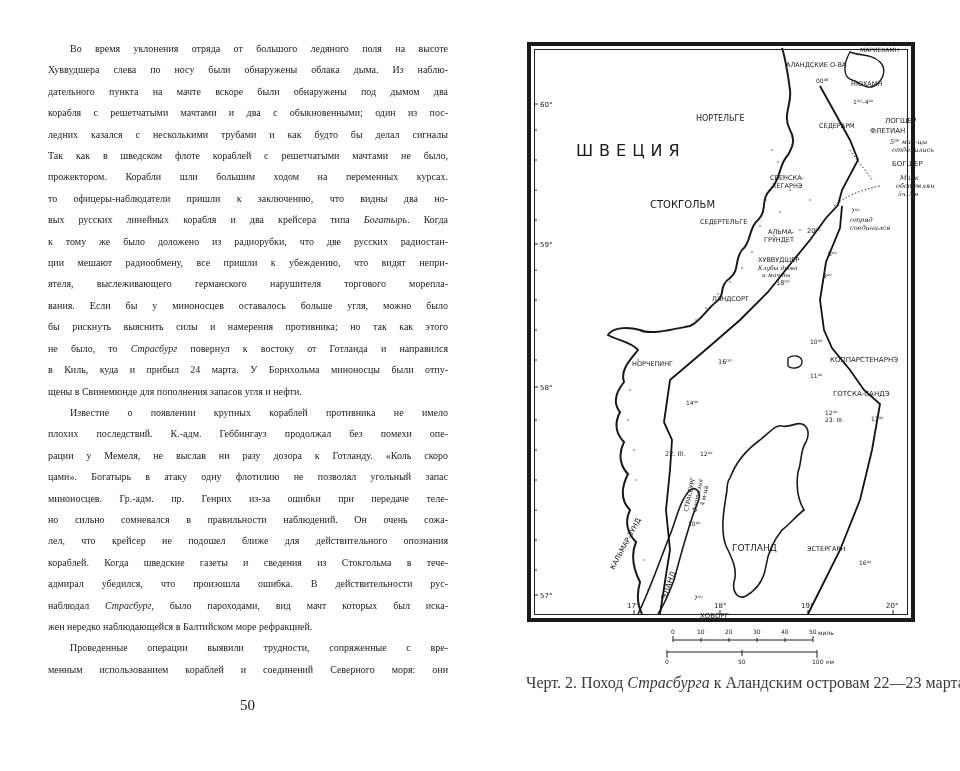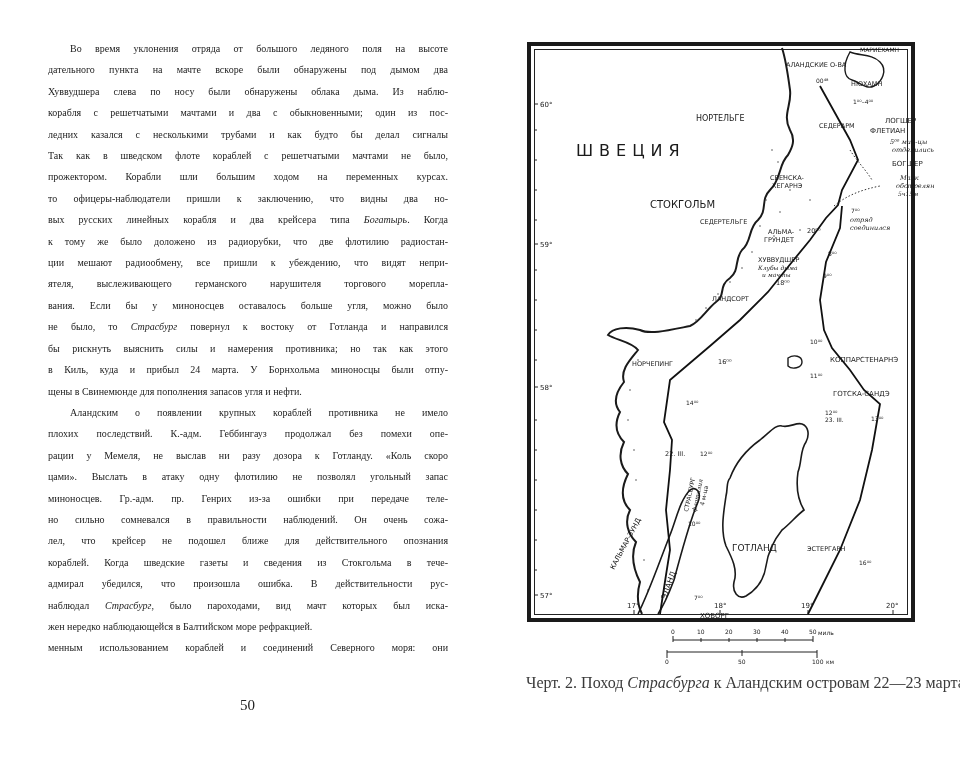--- a/index.html
+++ b/index.html
@@ -37,51 +37,52 @@
   }
   .caption i { font-style:italic; }
 </style>
 </head>
 <body>
 
 <div class="page-left">
   <div id="paragraphs">
       <p class="para">
         <span class="ln indent">Во время уклонения отряда от большого ледяного поля на высоте</span>
+        <span class="ln">Хуввудшера слева по носу были обнаружены облака дыма. Из наблю-</span>
         <span class="ln">дательного пункта на мачте вскоре были обнаружены под дымом два</span>
-        <span class="ln">Хуввудшера слева по носу были обнаружены облака дыма. Из наблю-</span>
         <span class="ln">корабля с решетчатыми мачтами и два с обыкновенными; один из пос-</span>
         <span class="ln">ледних казался с несколькими трубами и как будто бы делал сигналы</span>
         <span class="ln">Так как в шведском флоте кораблей с решетчатыми мачтами не было,</span>
         <span class="ln">прожектором. Корабли шли большим ходом на переменных курсах.</span>
         <span class="ln">то офицеры-наблюдатели пришли к заключению, что видны два но-</span>
         <span class="ln">вых русских линейных корабля и два крейсера типа <i>Богатырь</i>. Когда</span>
-        <span class="ln">к тому же было доложено из радиорубки, что две флотилию радиостан-</span>
+        <span class="ln">к тому же было доложено из радиорубки, что две русских радиостан-</span>
         <span class="ln">ции мешают радиообмену, все пришли к убеждению, что видят непри-</span>
         <span class="ln">ятеля, выслеживающего германского нарушителя торгового морепла-</span>
         <span class="ln">вания. Если бы у миноносцев оставалось больше угля, можно было</span>
+        <span class="ln">бы рискнуть выяснить силы и намерения противника; но так как этого</span>
         <span class="ln">не было, то <i>Страсбург</i> повернул к востоку от Готланда и направился</span>
-        <span class="ln">бы рискнуть выяснить силы и намерения противника; но так как этого</span>
         <span class="ln">в Киль, куда и прибыл 24 марта. У Борнхольма миноносцы были отпу-</span>
         <span class="ln last">щены в Свинемюнде для пополнения запасов угля и нефти.</span>
       </p>
       <p class="para">
-        <span class="ln indent">Аландским о появлении крупных кораблей противника не имело</span>
+        <span class="ln indent">Известие о появлении крупных кораблей противника не имело</span>
         <span class="ln">плохих последствий. К.-адм. Геббингауз продолжал без помехи опе-</span>
         <span class="ln">рации у Мемеля, не выслав ни разу дозора к Готланду. «Коль скоро</span>
-        <span class="ln">цами». Выслать в атаку одну флотилию не позволял угольный запас</span>
+        <span class="ln">цами». Богатырь в атаку одну флотилию не позволял угольный запас</span>
         <span class="ln">миноносцев. Гр.-адм. пр. Генрих из-за ошибки при передаче теле-</span>
         <span class="ln">но сильно сомневался в правильности наблюдений. Он очень сожа-</span>
         <span class="ln">лел, что крейсер не подошел ближе для действительного опознания</span>
         <span class="ln">кораблей. Когда шведские газеты и сведения из Стокгольма в тече-</span>
         <span class="ln">адмирал убедился, что произошла ошибка. В действительности рус-</span>
         <span class="ln">наблюдал <i>Страсбург</i>, было пароходами, вид мачт которых был иска-</span>
         <span class="ln last">жен нередко наблюдающейся в Балтийском море рефракцией.</span>
       </p>
       <p class="para">
+        <span class="ln indent">Проведенные операции выявили трудности, сопряженные с вре-</span>
         <span class="ln">менным использованием кораблей и соединений Северного моря: они</span>
       </p>
     </div>
 </div>
 <div class="page-number">50</div>
 
 <div class="page-right">
   <div class="map-frame">
     <div class="map-frame-inner"></div>
   </div>

